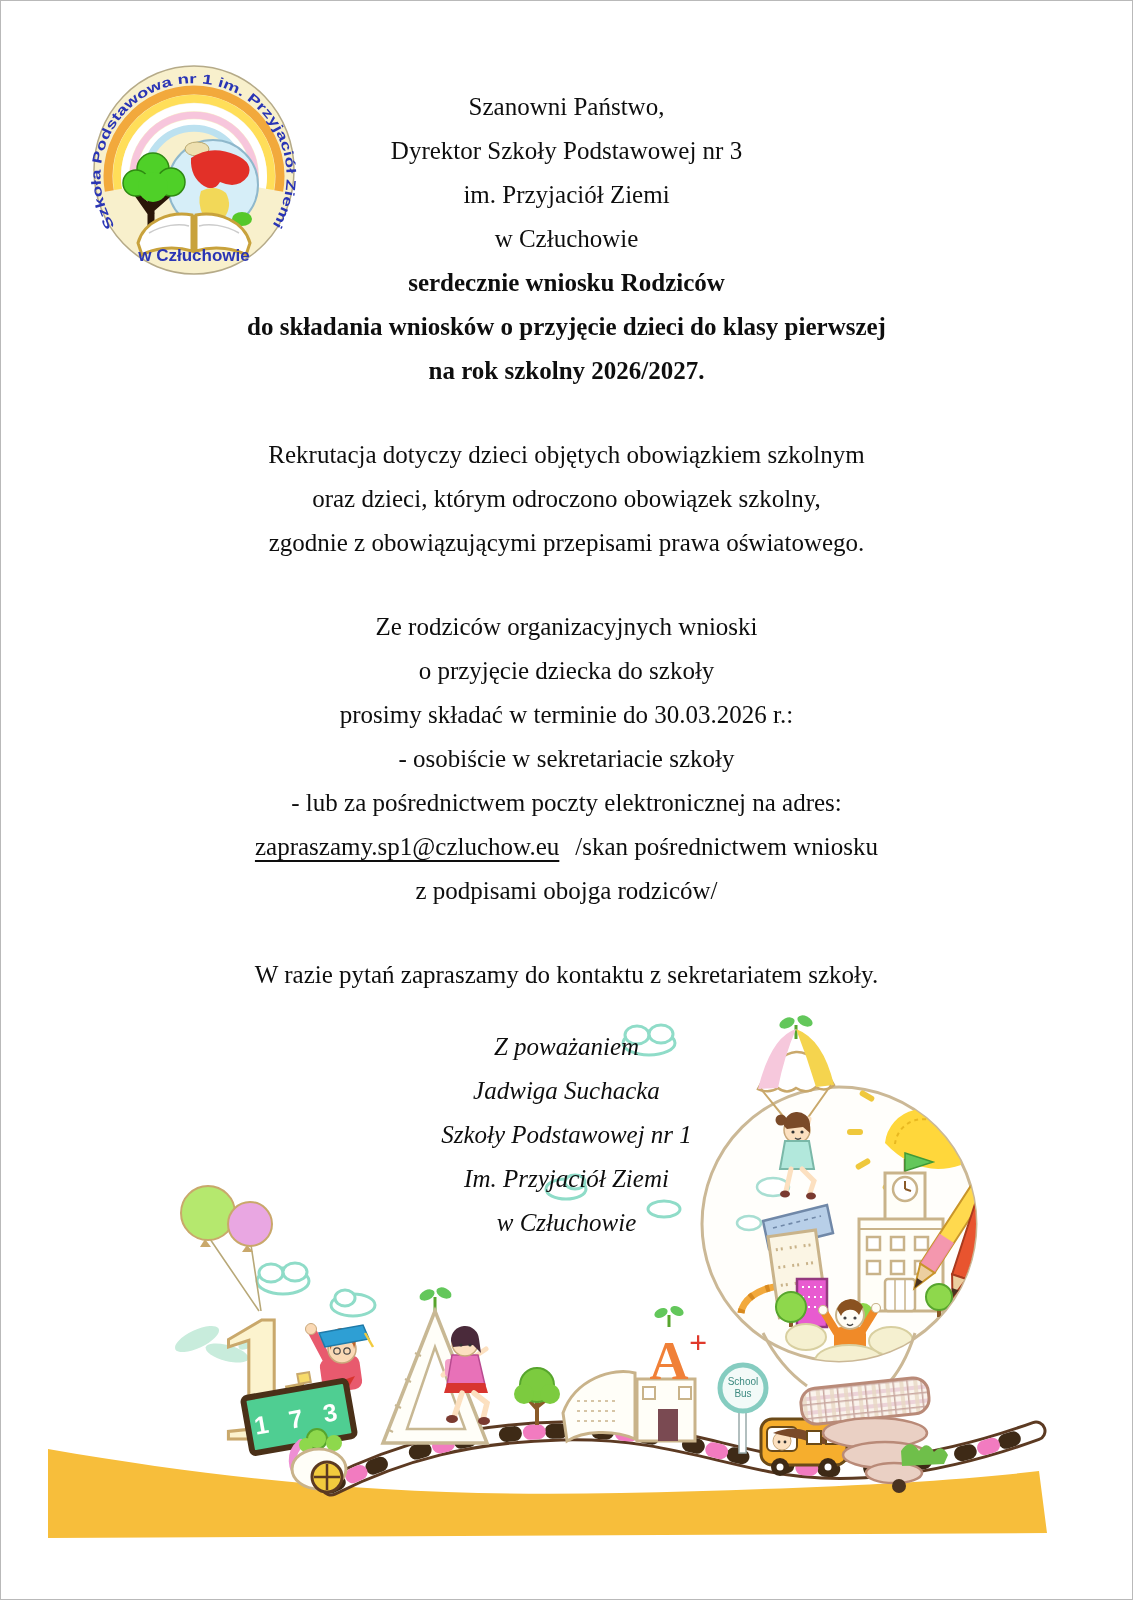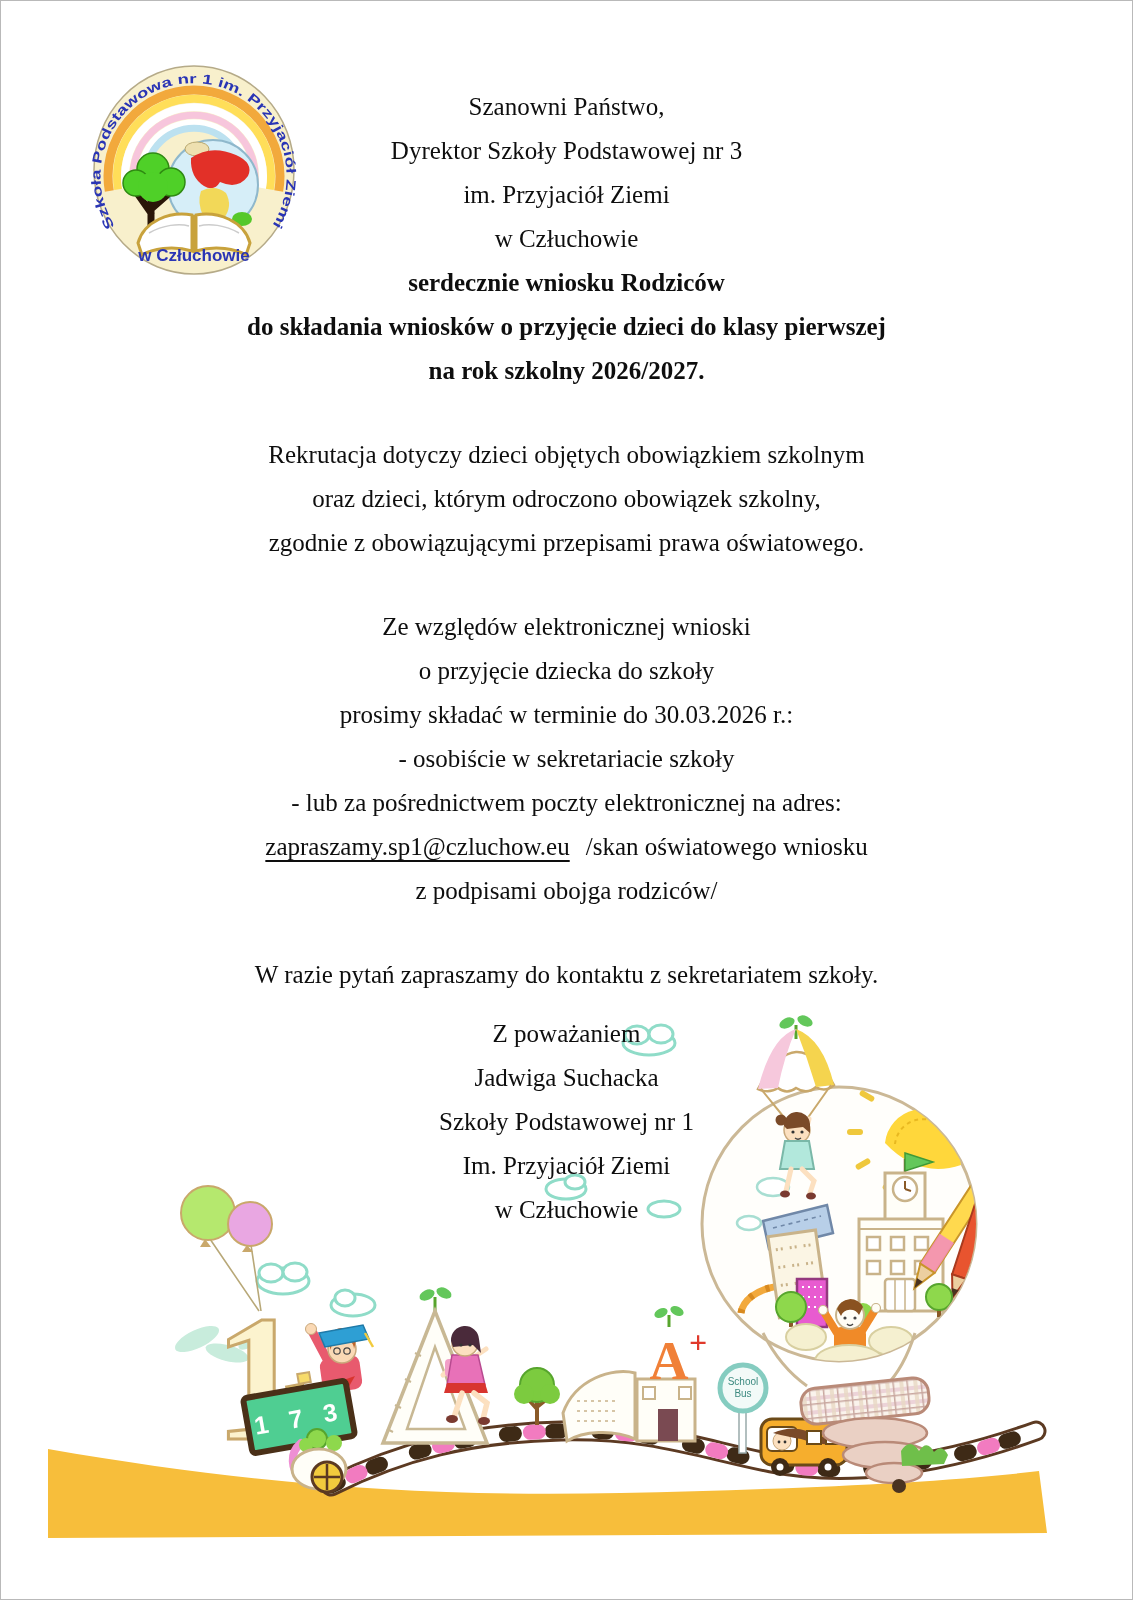--- a/index.html
+++ b/index.html
@@ -6,21 +6,21 @@
   .page{
     position:relative;width:1133px;height:1600px;margin:0 auto;
     background:#ffffff;border:1px solid #b9b9b9;box-sizing:border-box;
     overflow:hidden;font-family:"Liberation Serif",serif;color:#0e0e0e;
   }
   .letter{position:absolute;inset:0;z-index:2;text-align:center;
     font-size:25px;line-height:44px;}
   .para{margin:0;}
   .p1{padding-top:84px;}
   .p2,.p3,.p4{margin-top:40px;}
-  .p5{margin-top:15px;}
+  .p5{margin-top:28px;font-style:italic;}
   .b{font-weight:bold;}
   .email{text-decoration:underline;text-underline-offset:5px;}
   .gap{display:inline-block;width:16px;}
   .logo{position:absolute;top:62px;left:90px;width:206px;height:216px;z-index:3;}
   .illus{position:absolute;left:0;top:980px;width:1133px;height:620px;z-index:1;}
   svg text{font-family:"Liberation Sans",sans-serif;}
   svg .serif{font-family:"Liberation Serif",serif;}
 </style>
 </head>
 <body>
@@ -75,27 +75,27 @@
       <div class="b">serdecznie wniosku Rodziców</div>
       <div class="b">do składania wniosków o przyjęcie dzieci do klasy pierwszej</div>
       <div class="b">na rok szkolny 2026/2027.</div>
     </div>
     <div class="para p2">
       <div>Rekrutacja dotyczy dzieci objętych obowiązkiem szkolnym</div>
       <div>oraz dzieci, którym odroczono obowiązek szkolny,</div>
       <div>zgodnie z obowiązującymi przepisami prawa oświatowego.</div>
     </div>
     <div class="para p3">
-      <div>Ze względów elektronicznej wnioski</div>
+      <div>Ze rodziców organizacyjnych wnioski</div>
       <div>o przyjęcie dziecka do szkoły</div>
       <div>prosimy  składać w terminie do 30.03.2026 r.:</div>
       <div>- osobiście w sekretariacie szkoły</div>
       <div>- lub za pośrednictwem poczty elektronicznej na adres:</div>
       <div>
-        <span class="email">zapraszamy.sp1@czluchow.eu</span><span class="gap"></span><span>/skan oświatowego wniosku</span>
+        <span class="email">zapraszamy.sp1@czluchow.eu</span><span class="gap"></span><span>/skan pośrednictwem wniosku</span>
       </div>
       <div>z podpisami obojga rodziców/</div>
     </div>
     <div class="para p4">
       <div>W razie pytań zapraszamy do kontaktu z sekretariatem szkoły.</div>
     </div>
     <div class="para p5">
       <div>Z poważaniem</div>
       <div>Jadwiga Suchacka</div>
       <div>Szkoły Podstawowej nr 1</div>

